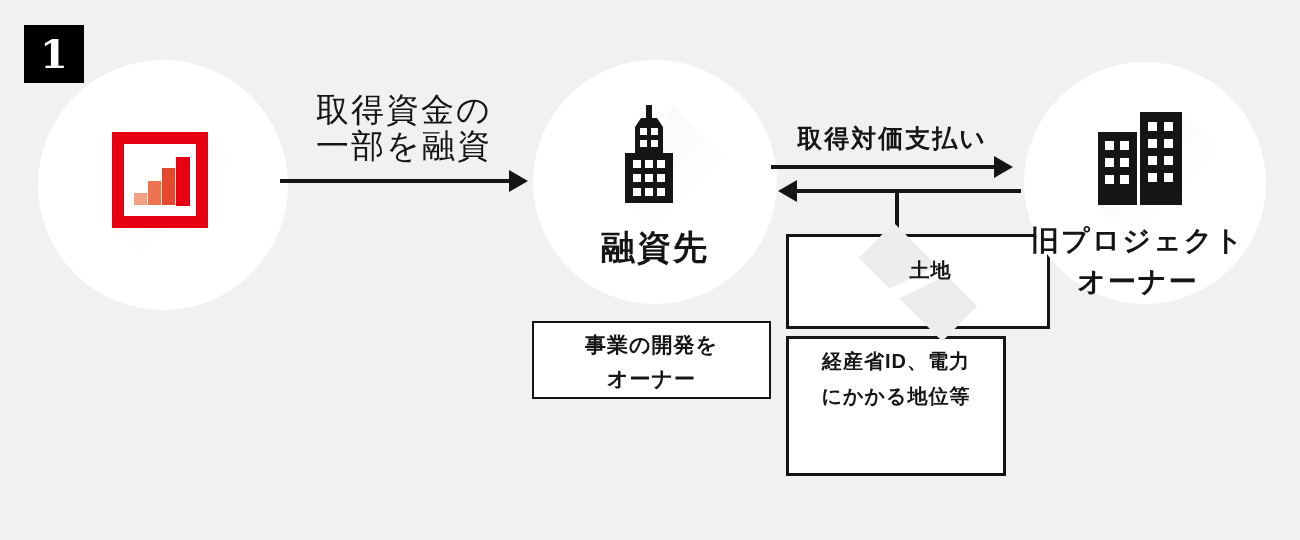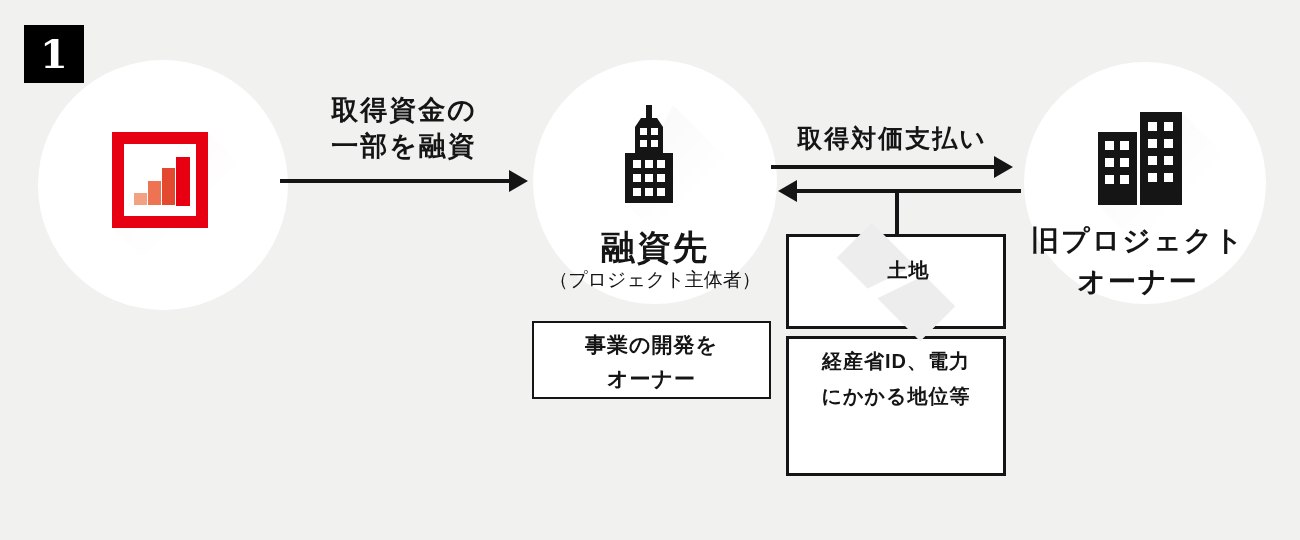--- a/index.html
+++ b/index.html
@@ -51,21 +51,21 @@
   .bar2 { left:24px; top:37px; width:13px; height:24px; background:#ed7352; }
   .bar3 { left:38px; top:24px; width:13px; height:37px; background:#e2492f; }
   .bar4 { left:52px; top:13px; width:14px; height:49px; background:#e60012; }
   
   .icon-building { position:absolute; left:625px; top:105px; }
   .icon-twin     { position:absolute; left:1098px; top:112px; }
   
   .lbl { position:absolute; text-align:center; white-space:nowrap; }
   .loan-label {
     left:254px; top:92px; width:300px;
-    font-size:27px; font-weight:bold; line-height:36px; letter-spacing:2px;
+    font-size:33px; font-weight:normal; line-height:36px; letter-spacing:2px;
   }
   .payment-label {
     left:742px; top:122px; width:300px;
     font-size:25px; font-weight:bold; letter-spacing:2px;
   }
   .lender-title {
     left:555px; top:225px; width:200px;
     font-size:34px; font-weight:bold; letter-spacing:2px;
   }
   .lender-subtitle {
@@ -94,21 +94,21 @@
     position:absolute; box-sizing:border-box; background:#fff;
     border:3px solid #151515; text-align:center; font-weight:bold;
   }
   .box-role {
     left:532px; top:321px; width:239px; height:78px;
     border-width:2px; font-size:21px; line-height:34px; padding-top:5px;
     letter-spacing:1px;
     text-align:center;
   }
   .box-land {
-    left:786px; top:234px; width:220px; height:95px;
+    left:786px; top:234px; width:264px; height:95px;
     font-size:20px; line-height:31px; padding-top:18px; letter-spacing:1px;padding-left:25px;
   }
   .box-rights {
     left:786px; top:336px; width:220px; height:140px;
     font-size:20px; line-height:35px; padding-top:5px; letter-spacing:1px;
   }
   .box .line { position:relative; z-index:2; }
   
   .parcel {
     position:absolute; left:50%; top:50%; width:118px; height:118px;
@@ -162,21 +162,20 @@
     <rect x="20" y="55" width="8" height="8" fill="#fff"></rect>
     <rect x="32" y="55" width="8" height="8" fill="#fff"></rect>
     <rect x="8" y="69" width="8" height="8" fill="#fff"></rect>
     <rect x="20" y="69" width="8" height="8" fill="#fff"></rect>
     <rect x="32" y="69" width="8" height="8" fill="#fff"></rect>
     <rect x="8" y="83" width="8" height="8" fill="#fff"></rect>
     <rect x="20" y="83" width="8" height="8" fill="#fff"></rect>
     <rect x="32" y="83" width="8" height="8" fill="#fff"></rect>
   </svg>
   <div class="lbl lender-title">融資先</div>
-  <div class="lbl lender-subtitle">（プロジェクト主体者）</div>
 
   <div class="box box-role">
     <div class="line">事業の開発を</div>
     <div class="line">オーナー</div>
   </div>
 
   <div class="lbl payment-label">取得対価支払い</div>
   <div class="hline" style="left:771px; top:165px; width:224px;"></div>
   <div class="ah-right" style="left:994px; top:156px;"></div>
   <div class="ah-left" style="left:778px; top:180px;"></div>

